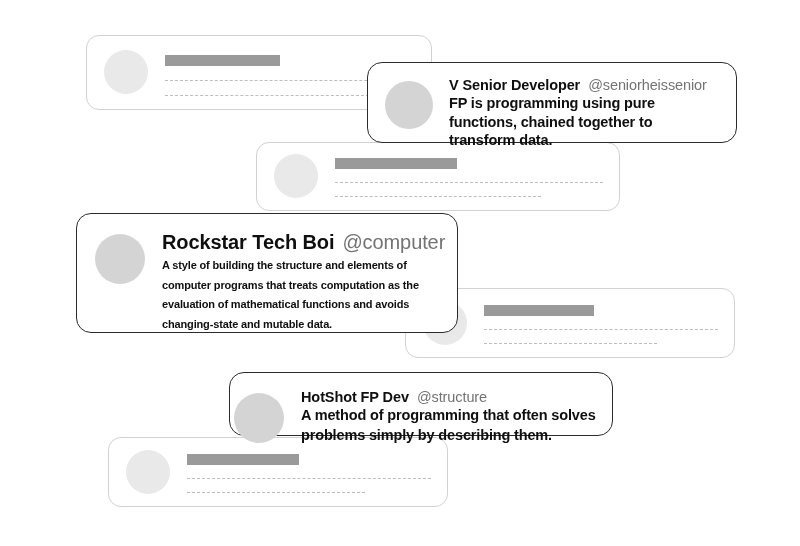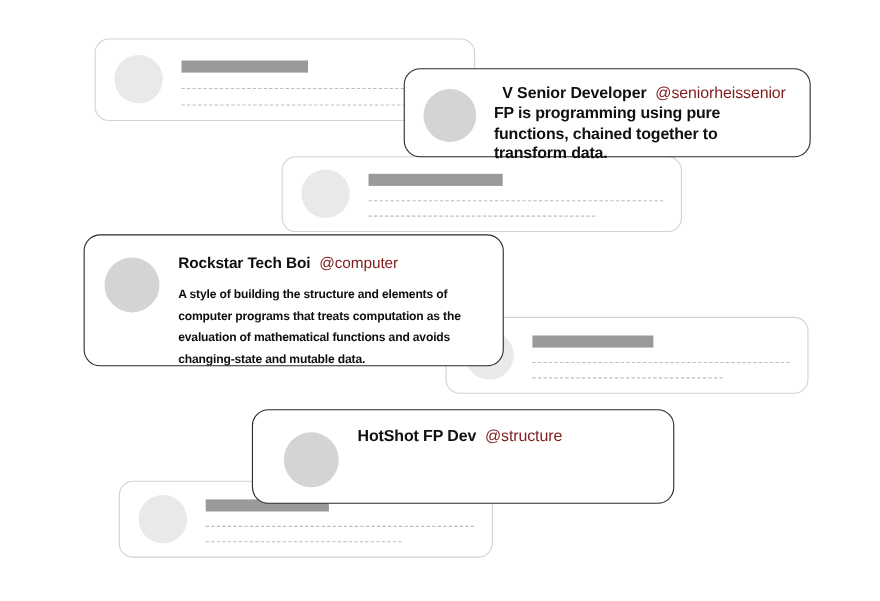--- a/index.html
+++ b/index.html
@@ -79,21 +79,21 @@
     align-items: baseline;
     gap: 8px;
     white-space: nowrap;
   }
   .display-name {
     font-weight: bold;
     color: #0f0f0f;
     letter-spacing: -0.1px;
   }
   .handle {
-    color: #7f1d1d;
+    color: #737373;
     letter-spacing: -0.1px;
   }
   .text {
     color: #0f0f0f;
     letter-spacing: -0.15px;
     font-weight: bold;
   }
 
   
 
@@ -146,38 +146,38 @@
   #ghost-4 .line.l2 { width: 73%; }
 
   
   #active-1 {
     left: 367px; top: 62px; width: 370px; height: 81px;
     padding: 14px 0 0 17px;
     z-index: 20;
   }
   #active-1 .avatar { width: 48px; height: 48px; margin-top: 4px; }
   #active-1 .body { padding-left: 16px; padding-right: 14px; }
-  #active-1 .handle-row { font-size: 14.5px; margin-bottom: 1px; justify-content: center; }
+  #active-1 .handle-row { font-size: 14.5px; margin-bottom: 1px; }
   #active-1 .text { font-size: 14.5px; line-height: 18.5px; }
 
   
   #active-2 {
     left: 76px; top: 213px; width: 382px; height: 120px;
     padding: 17px 0 0 18px;
     z-index: 21;
   }
   #active-2 .avatar { width: 50px; height: 50px; margin-top: 3px; }
   #active-2 .body { padding-left: 17px; padding-right: 12px; }
-  #active-2 .handle-row { font-size: 14px; margin-bottom: 12px; }
+  #active-2 .handle-row { font-size: 20px; margin-bottom: 2px; }
   #active-2 .text { font-size: 11px; line-height: 19.5px; }
 
   
   #active-3 {
-    left: 229px; top: 372px; width: 384px; height: 86px;
-    padding: 16px 0 0 28px;
+    left: 229px; top: 372px; width: 384px; height: 64px;
+    padding: 16px 0 0 4px;
     z-index: 22;
   }
   #active-3 .avatar { width: 50px; height: 50px; margin-top: 4px; }
   #active-3 .body { padding-left: 17px; padding-right: 12px; }
   #active-3 .handle-row { font-size: 14.5px; margin-bottom: 1px; }
   #active-3 .text { font-size: 14.5px; line-height: 19.5px; }
 </style>
 </head>
 <body>
 
@@ -241,16 +241,17 @@
     </div>
   </div>
 
   <div class="card active" id="active-3">
     <span class="avatar"></span>
     <div class="body">
       <div class="handle-row">
         <span class="display-name">HotShot FP Dev</span>
         <span class="handle">@structure</span>
       </div>
+      <div class="text">A method of programming that often solves problems simply by describing them.</div>
     </div>
   </div>
 
 </div>
 
 </body></html>

